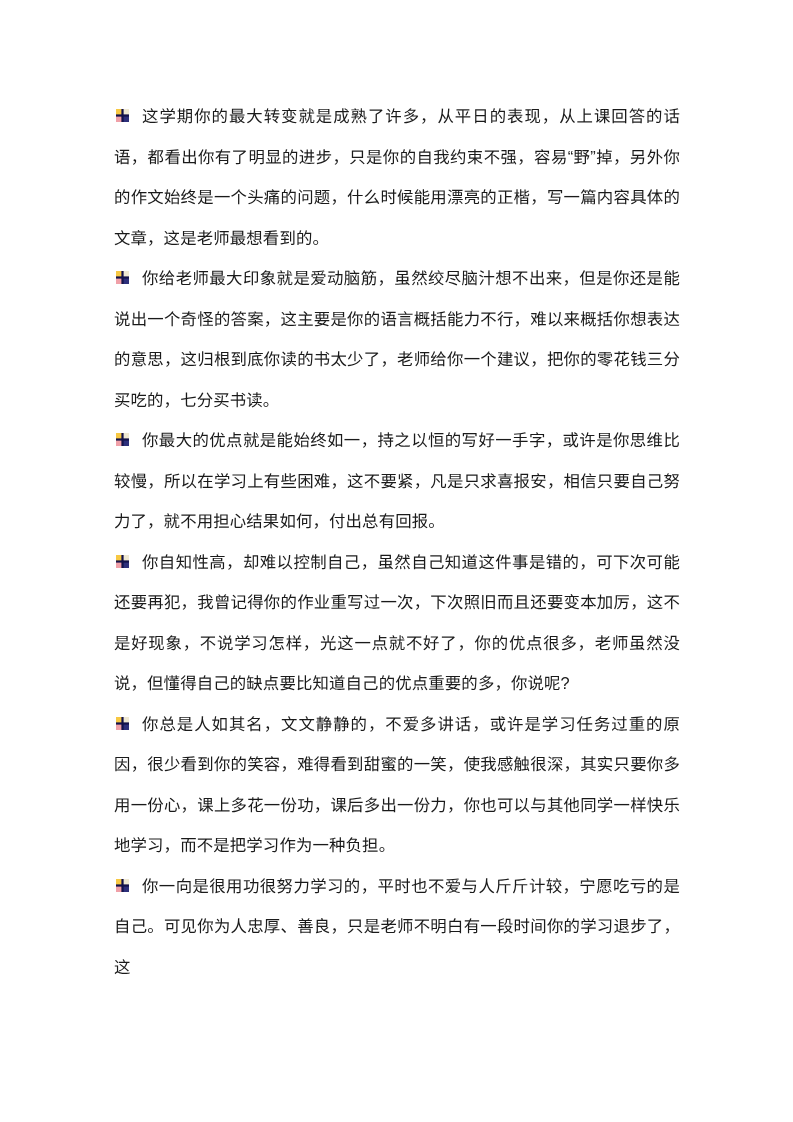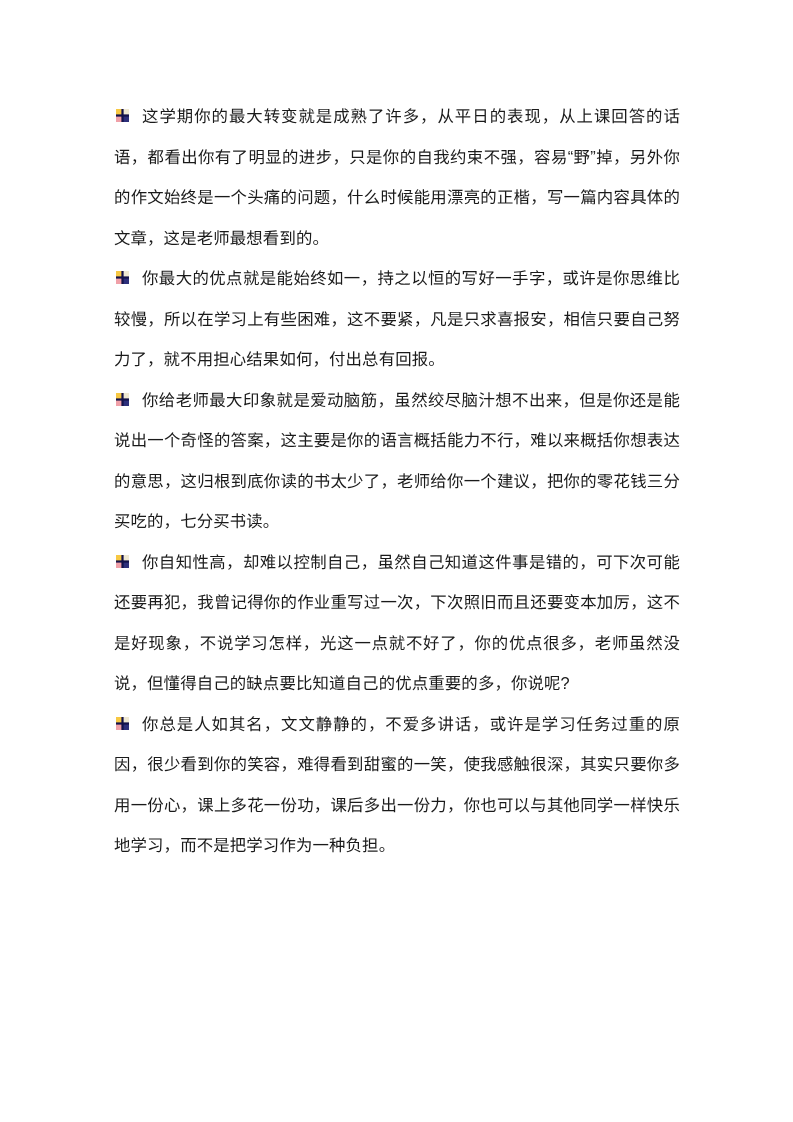--- a/index.html
+++ b/index.html
@@ -84,35 +84,35 @@
       <span class="bullet">
         <svg viewBox="0 0 13 13" xmlns="http://www.w3.org/2000/svg">
           <rect x="0" y="0" width="6.5" height="6.5" fill="#f7c843"></rect>
           <rect x="6.5" y="0" width="6.5" height="6.5" fill="#efe8d2"></rect>
           <rect x="0" y="6.5" width="6.5" height="6.5" fill="#f0a0a8"></rect>
           <rect x="6.5" y="6.5" width="6.5" height="6.5" fill="#2d2f7a"></rect>
           <rect x="5.4" y="0" width="2.2" height="13" fill="#13124a"></rect>
           <rect x="0" y="5.4" width="13" height="2.2" fill="#13124a"></rect>
         </svg>
       </span>
-      <span class="para-text">你最大的优点就是能始终如一，持之以恒的写好一手字，或许是你思维比较慢，所以在学习上有些困难，这不要紧，凡是只求喜报安，相信只要自己努力了，就不用担心结果如何，付出总有回报。</span>
+      <span class="para-text">你给老师最大印象就是爱动脑筋，虽然绞尽脑汁想不出来，但是你还是能说出一个奇怪的答案，这主要是你的语言概括能力不行，难以来概括你想表达的意思，这归根到底你读的书太少了，老师给你一个建议，把你的零花钱三分买吃的，七分买书读。</span>
     </p>
 
     <p class="para">
       <span class="bullet">
         <svg viewBox="0 0 13 13" xmlns="http://www.w3.org/2000/svg">
           <rect x="0" y="0" width="6.5" height="6.5" fill="#f7c843"></rect>
           <rect x="6.5" y="0" width="6.5" height="6.5" fill="#efe8d2"></rect>
           <rect x="0" y="6.5" width="6.5" height="6.5" fill="#f0a0a8"></rect>
           <rect x="6.5" y="6.5" width="6.5" height="6.5" fill="#2d2f7a"></rect>
           <rect x="5.4" y="0" width="2.2" height="13" fill="#13124a"></rect>
           <rect x="0" y="5.4" width="13" height="2.2" fill="#13124a"></rect>
         </svg>
       </span>
-      <span class="para-text">你给老师最大印象就是爱动脑筋，虽然绞尽脑汁想不出来，但是你还是能说出一个奇怪的答案，这主要是你的语言概括能力不行，难以来概括你想表达的意思，这归根到底你读的书太少了，老师给你一个建议，把你的零花钱三分买吃的，七分买书读。</span>
+      <span class="para-text">你最大的优点就是能始终如一，持之以恒的写好一手字，或许是你思维比较慢，所以在学习上有些困难，这不要紧，凡是只求喜报安，相信只要自己努力了，就不用担心结果如何，付出总有回报。</span>
     </p>
 
     <p class="para">
       <span class="bullet">
         <svg viewBox="0 0 13 13" xmlns="http://www.w3.org/2000/svg">
           <rect x="0" y="0" width="6.5" height="6.5" fill="#f7c843"></rect>
           <rect x="6.5" y="0" width="6.5" height="6.5" fill="#efe8d2"></rect>
           <rect x="0" y="6.5" width="6.5" height="6.5" fill="#f0a0a8"></rect>
           <rect x="6.5" y="6.5" width="6.5" height="6.5" fill="#2d2f7a"></rect>
           <rect x="5.4" y="0" width="2.2" height="13" fill="#13124a"></rect>
@@ -129,15 +129,28 @@
           <rect x="6.5" y="0" width="6.5" height="6.5" fill="#efe8d2"></rect>
           <rect x="0" y="6.5" width="6.5" height="6.5" fill="#f0a0a8"></rect>
           <rect x="6.5" y="6.5" width="6.5" height="6.5" fill="#2d2f7a"></rect>
           <rect x="5.4" y="0" width="2.2" height="13" fill="#13124a"></rect>
           <rect x="0" y="5.4" width="13" height="2.2" fill="#13124a"></rect>
         </svg>
       </span>
       <span class="para-text">你总是人如其名，文文静静的，不爱多讲话，或许是学习任务过重的原因，很少看到你的笑容，难得看到甜蜜的一笑，使我感触很深，其实只要你多用一份心，课上多花一份功，课后多出一份力，你也可以与其他同学一样快乐地学习，而不是把学习作为一种负担。</span>
     </p>
 
+    <p class="para">
+      <span class="bullet">
+        <svg viewBox="0 0 13 13" xmlns="http://www.w3.org/2000/svg">
+          <rect x="0" y="0" width="6.5" height="6.5" fill="#f7c843"></rect>
+          <rect x="6.5" y="0" width="6.5" height="6.5" fill="#efe8d2"></rect>
+          <rect x="0" y="6.5" width="6.5" height="6.5" fill="#f0a0a8"></rect>
+          <rect x="6.5" y="6.5" width="6.5" height="6.5" fill="#2d2f7a"></rect>
+          <rect x="5.4" y="0" width="2.2" height="13" fill="#13124a"></rect>
+          <rect x="0" y="5.4" width="13" height="2.2" fill="#13124a"></rect>
+        </svg>
+      </span>
+      <span class="para-text">你一向是很用功很努力学习的，平时也不爱与人斤斤计较，宁愿吃亏的是自己。可见你为人忠厚、善良，只是老师不明白有一段时间你的学习退步了，这</span>
+    </p>
 
   </div>
 </div>
 
 </body></html>

